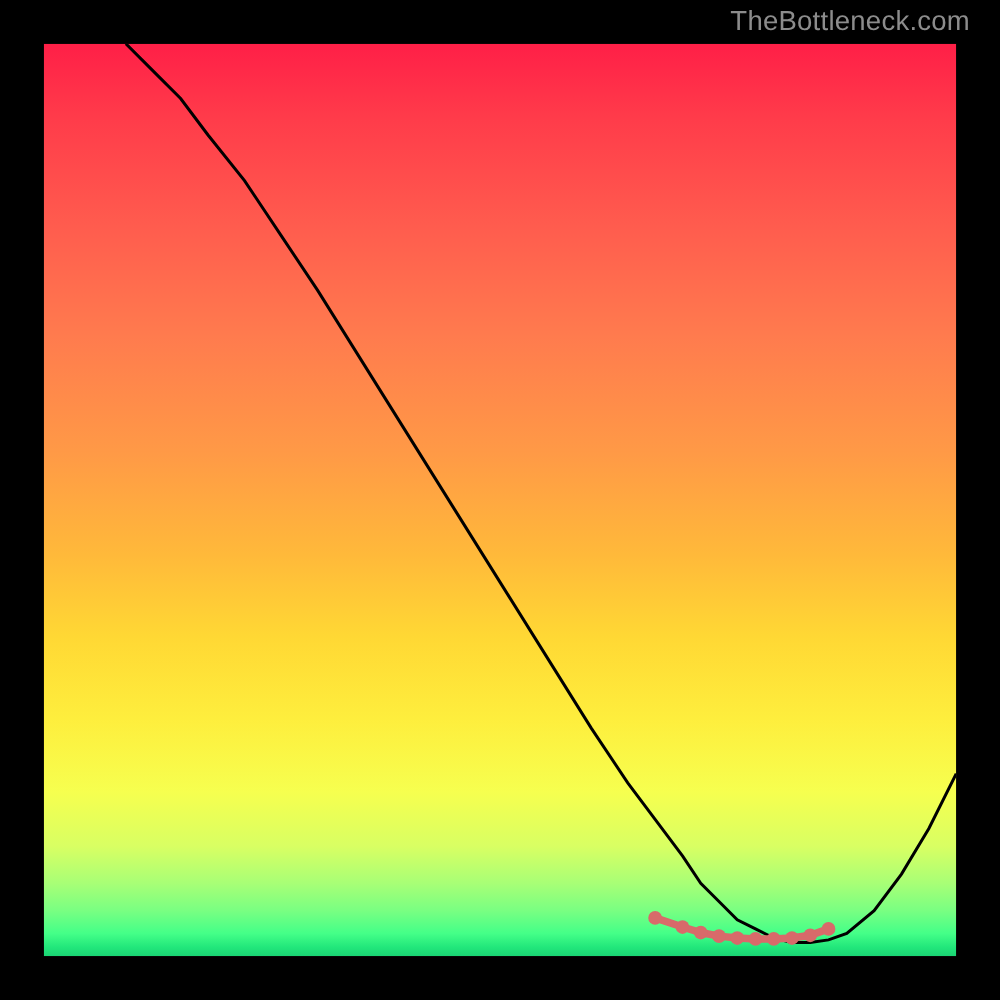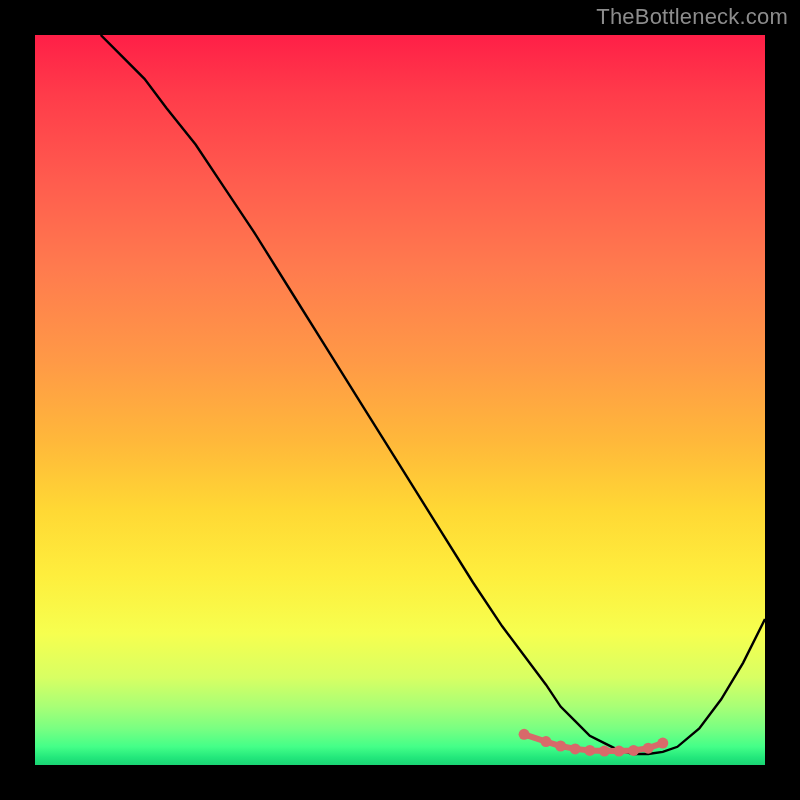--- a/index.html
+++ b/index.html
@@ -13,21 +13,21 @@
   }
   .frame {
     position: relative;
     width: 800px;
     height: 800px;
     background: #000000;
   }
   .watermark {
     position: absolute;
     top: 4px;
-    right: 12px;
+    right: 24px;
     font-size: 22px;
     font-weight: 500;
     color: #8c8c8c;
     letter-spacing: 0.2px;
   }
   .plot {
     position: absolute;
     
     left: 35px;
     top: 35px;

